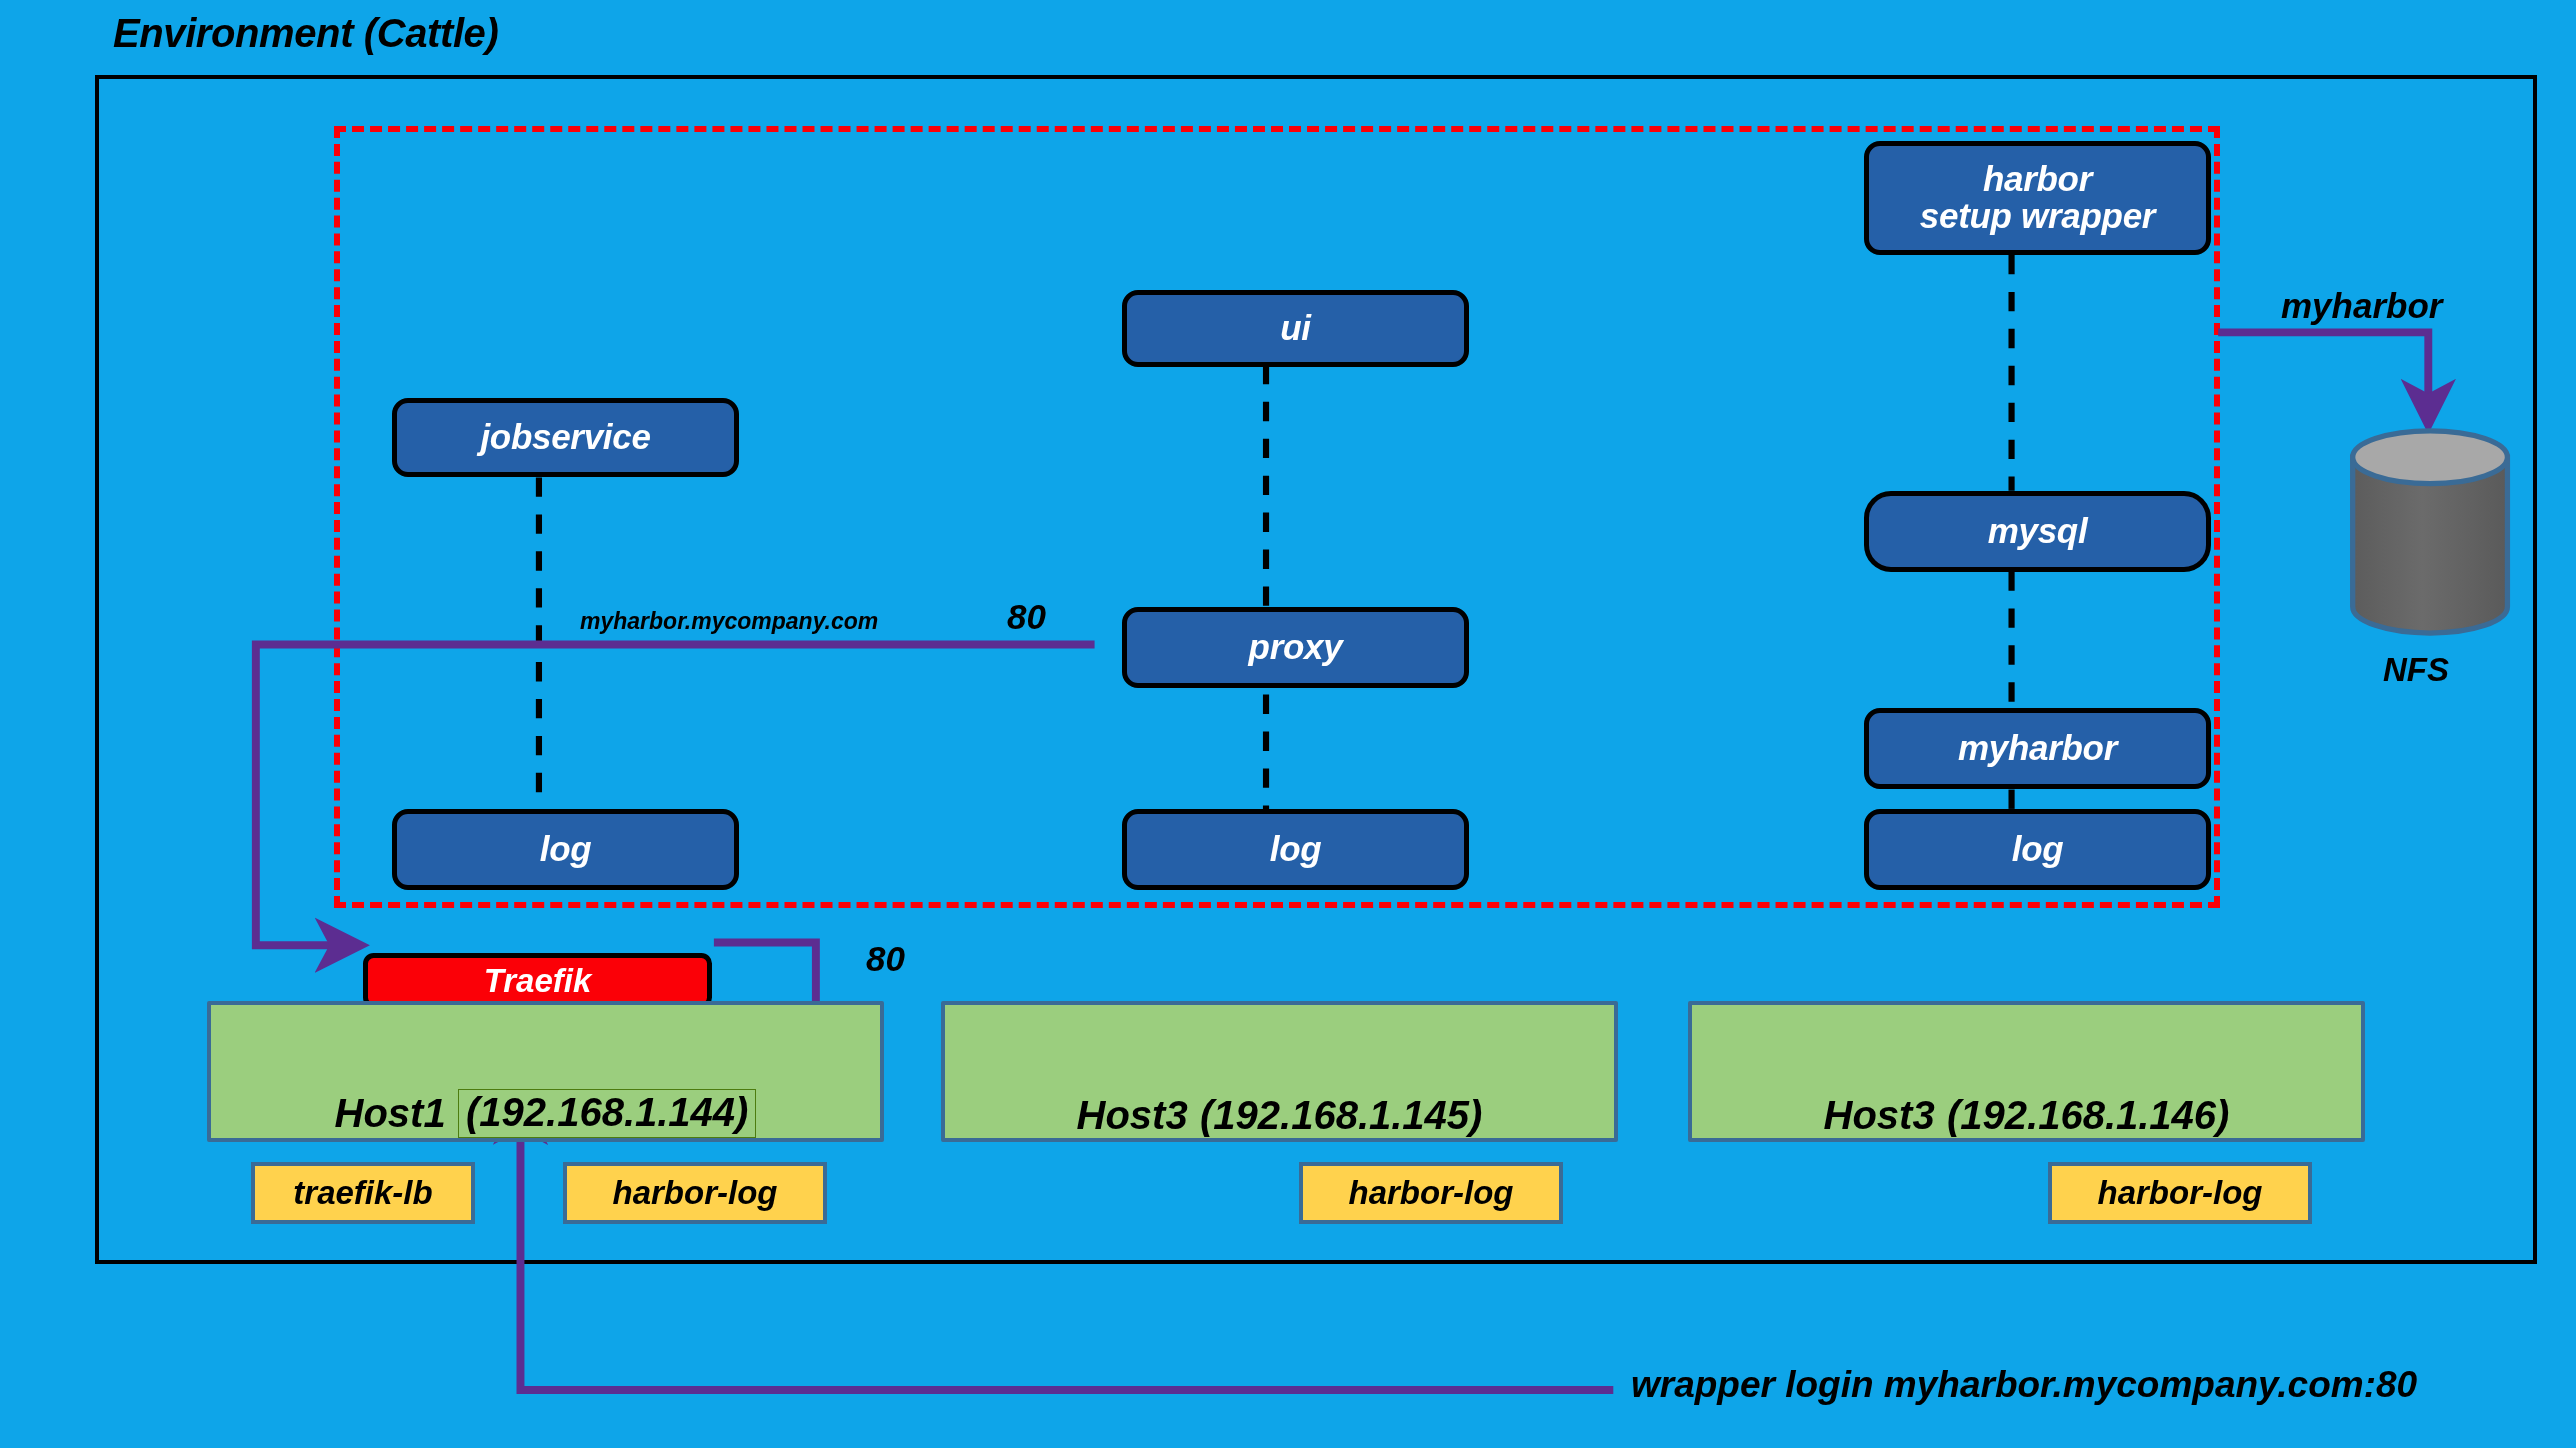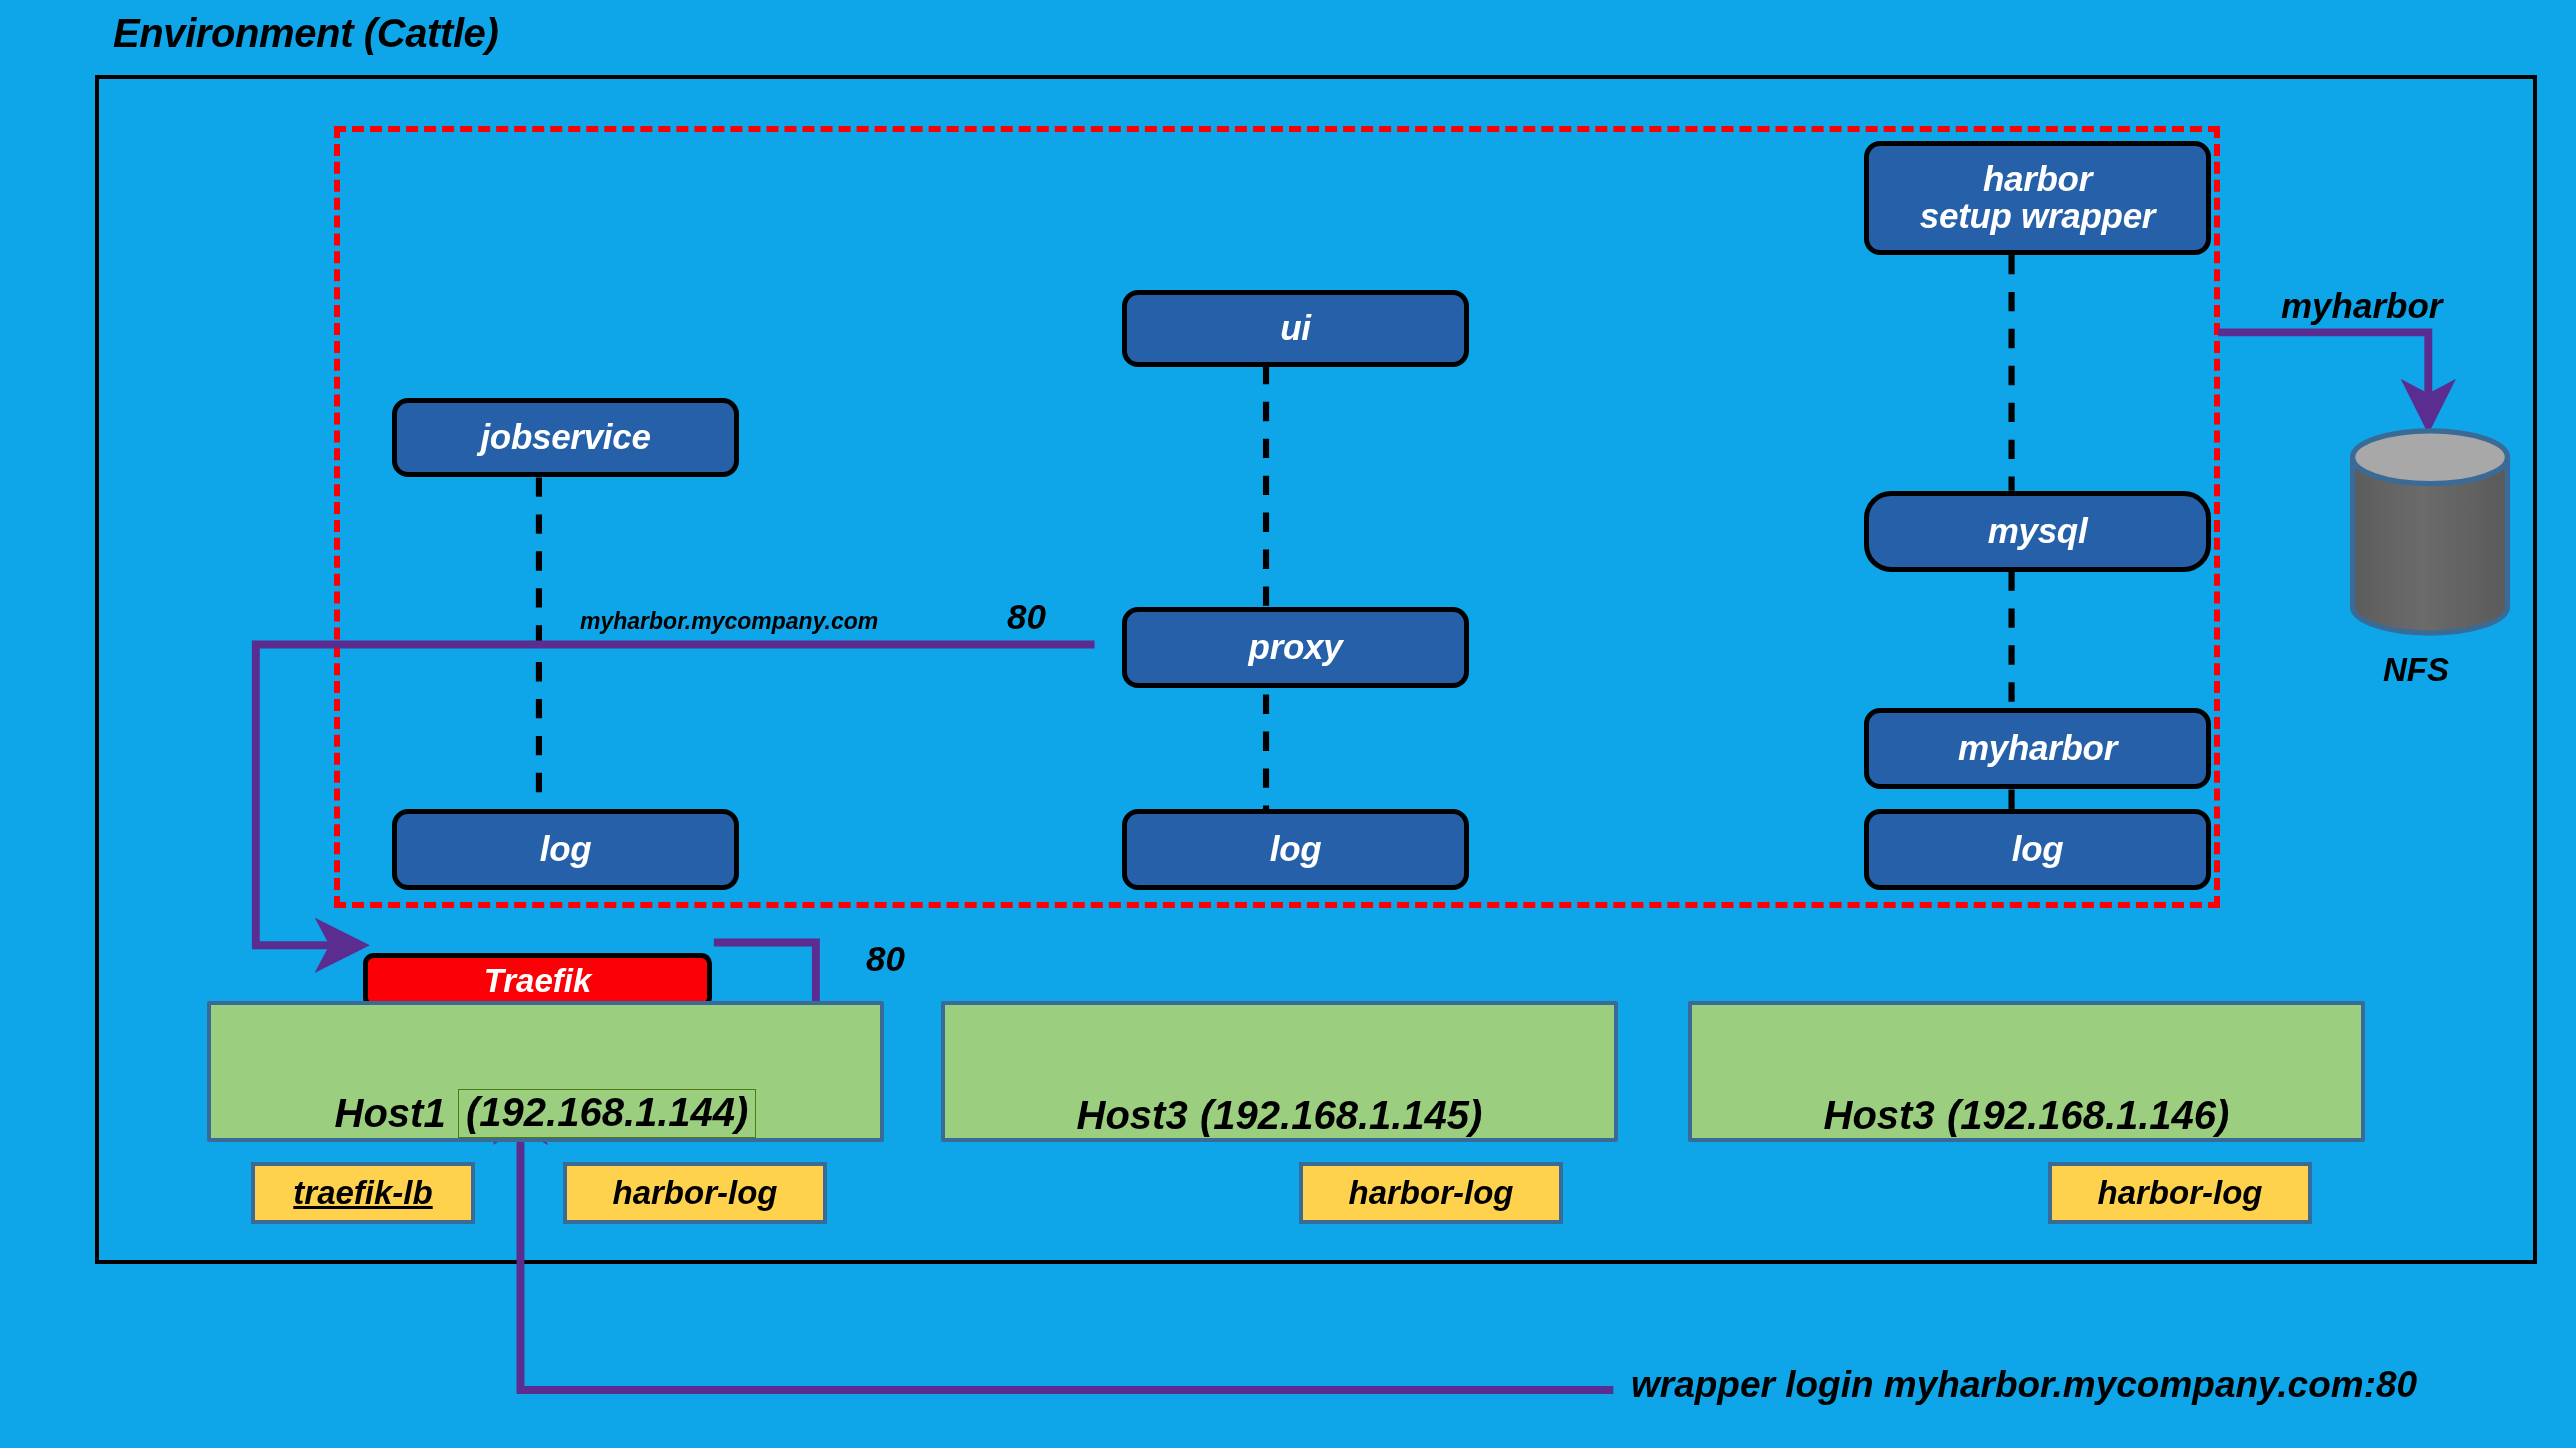--- a/index.html
+++ b/index.html
@@ -242,21 +242,21 @@
   <div class="lbl lbl-nfs" style="left:2383px; top:651px;">NFS</div>
 
   <div class="lbl lbl-docker" style="left:1631px; top:1364px;">wrapper login myharbor.mycompany.com:80</div>
 
   <div class="host" style="left:207px; top:1001px; width:677px; height:141px;">
     <div class="host-label">
       <span class="host-name">Host1</span>
       <span class="host-ip-boxed">(192.168.1.144)</span>
     </div>
   </div>
-  <div class="tag" style="left:251px; top:1162px; width:224px; height:62px;text-decoration:underline;">traefik-lb</div>
+  <div class="tag" style="left:251px; top:1162px; width:224px; height:62px;">traefik-lb</div>
   <div class="tag" style="left:563px; top:1162px; width:264px; height:62px;">harbor-log</div>
 
   <div class="host" style="left:941px; top:1001px; width:677px; height:141px;">
     <div class="host-label">
       <span class="host-name">Host3</span>
       <span>(192.168.1.145)</span>
     </div>
   </div>
   <div class="tag" style="left:1299px; top:1162px; width:264px; height:62px;">harbor-log</div>
 

